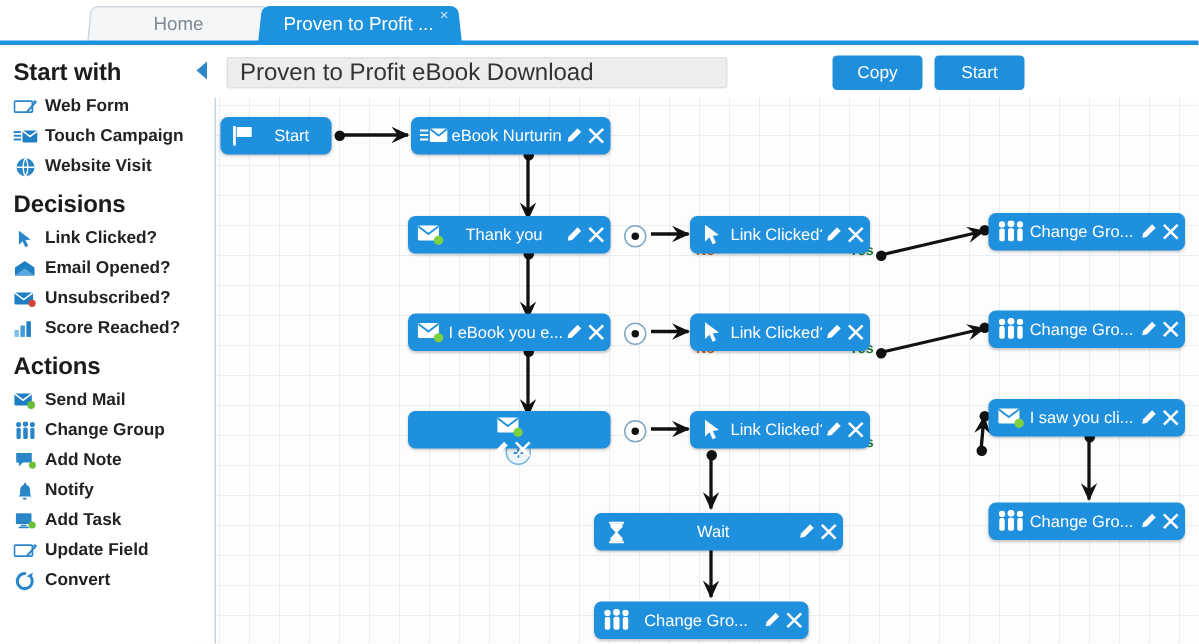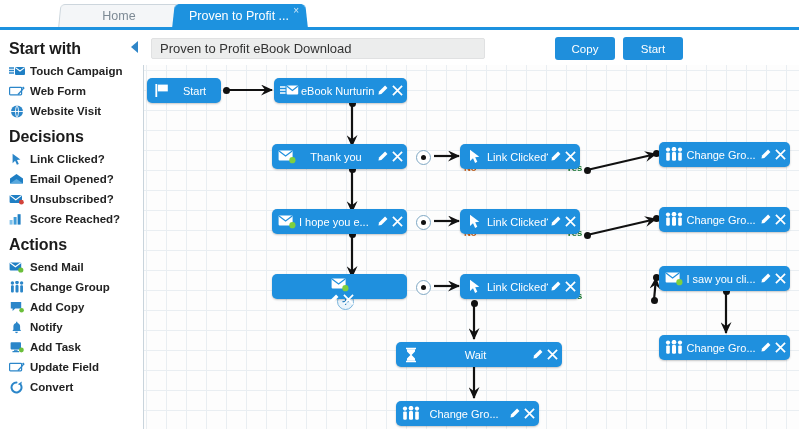--- a/index.html
+++ b/index.html
@@ -90,21 +90,21 @@
   }
 
   
   .topbar{
     position:absolute;left:143px;top:30px;width:656px;height:35px;
     background:#ffffff;
   }
   .name-field{
     position:absolute;left:8px;top:8px;width:334px;height:21px;
     background:#eceded;border:1px solid #e0e1e2;border-radius:2px;
-    font-size:13px;color:#333;
+    font-size:16px;color:#333;
     display:flex;align-items:center;padding-left:8px;
     box-sizing:border-box;
   }
   .btn{
     position:absolute;top:7px;height:23px;
     background:#1f8fdc;color:#fff;border:none;border-radius:3px;
     font-size:11.5px;font-family:"Liberation Sans", sans-serif;
     cursor:pointer;padding:0;
   }
   .btn-save{left:344px;width:60px;}
@@ -197,37 +197,37 @@
     <div class="tabbar-underline"></div>
   </div>
 
   <div class="sidebar">
 
     <div class="side-head">Start with</div>
 
     <div class="side-item">
       <span class="side-ico">
         <svg width="16" height="12" viewBox="0 0 16 12">
+          <rect x="0.6" y="2.4" width="12" height="7.4" rx="0.8" fill="#ffffff" stroke="#2b86c9" stroke-width="1.2"></rect>
+          <path d="M9 9.5l6-6.6" stroke="#2b86c9" stroke-width="1.3" fill="none"></path>
+          <path d="M14.2 1.6l1.4 1.3-1.2 1.2-1.4-1.3z" fill="#2b86c9"></path>
+        </svg>
+      </span>
+      <span>Web Form</span>
+    </div>
+
+    <div class="side-item">
+      <span class="side-ico">
+        <svg width="16" height="12" viewBox="0 0 16 12">
           <path d="M0 3h5M0 5.5h5M0 8h5" stroke="#2b86c9" stroke-width="1.4" fill="none"></path>
           <rect x="6" y="2" width="10" height="8" rx="1" fill="#1f7fc4"></rect>
           <path d="M6.4 2.6l4.6 3.4 4.6-3.4" stroke="#ffffff" stroke-width="1.1" fill="none"></path>
         </svg>
       </span>
       <span>Touch Campaign</span>
-    </div>
-
-    <div class="side-item">
-      <span class="side-ico">
-        <svg width="16" height="12" viewBox="0 0 16 12">
-          <rect x="0.6" y="2.4" width="12" height="7.4" rx="0.8" fill="#ffffff" stroke="#2b86c9" stroke-width="1.2"></rect>
-          <path d="M9 9.5l6-6.6" stroke="#2b86c9" stroke-width="1.3" fill="none"></path>
-          <path d="M14.2 1.6l1.4 1.3-1.2 1.2-1.4-1.3z" fill="#2b86c9"></path>
-        </svg>
-      </span>
-      <span>Web Form</span>
     </div>
 
     <div class="side-item">
       <span class="side-ico">
         <svg width="14" height="13" viewBox="0 0 14 13">
           <circle cx="7" cy="6.5" r="6" fill="#2b86c9"></circle>
           <path d="M1 6.5h12M7 0.6c2 2.4 2 9.4 0 11.8M7 0.6c-2 2.4-2 9.4 0 11.8" stroke="#ffffff" stroke-width="0.9" fill="none"></path>
         </svg>
       </span>
       <span>Website Visit</span>
@@ -303,21 +303,21 @@
       <span>Change Group</span>
     </div>
 
     <div class="side-item">
       <span class="side-ico">
         <svg width="14" height="12" viewBox="0 0 14 12">
           <path d="M0.8 1h10.4v6.4H5.2L2.6 10V7.4H0.8z" fill="#2b86c9"></path>
           <circle cx="11.6" cy="9.2" r="2.3" fill="#6bbf3b"></circle>
         </svg>
       </span>
-      <span>Add Copy</span>
+      <span>Add Note</span>
     </div>
 
     <div class="side-item">
       <span class="side-ico">
         <svg width="11" height="13" viewBox="0 0 11 13">
           <path d="M5.5 0.6a1 1 0 011 1v.5c1.6.4 2.6 1.8 2.6 3.5v3l1 1.4H1.4l1-1.4v-3c0-1.7 1-3.1 2.6-3.5v-.5a1 1 0 011-1z" fill="#2b86c9"></path>
           <path d="M4.1 10.8h2.8a1.4 1.4 0 01-2.8 0z" fill="#2b86c9"></path>
         </svg>
       </span>
       <span>Notify</span>
@@ -520,21 +520,21 @@
       </div>
 
       <div class="node" style="left:128px; top:144px; width:135px;">
         <span class="node-ico">
           <svg width="19" height="15" viewBox="0 0 19 15">
             <rect x="0.6" y="1.4" width="14" height="10" rx="1" fill="#ffffff"></rect>
             <path d="M1 2l6.6 5 6.6-5" stroke="#1f90de" stroke-width="1.2" fill="none"></path>
             <circle cx="14.4" cy="11.2" r="3.1" fill="#7ed03f"></circle>
           </svg>
         </span>
-        <span class="node-label lleft">I hope you e...</span>
+        <span class="node-label lleft">I eBook you e...</span>
         <span class="node-tools">
           <svg class="ntool" viewBox="0 0 12 12">
             <path d="M8.8 0.6l2.6 2.6-6.6 6.6-3.2.6.6-3.2z" fill="#ffffff"></path>
           </svg>
           <svg class="ntool" viewBox="0 0 12 12">
             <path d="M1 1l10 10M11 1L1 11" stroke="#ffffff" stroke-width="1.9" fill="none"></path>
           </svg>
         </span>
       </div>
 

